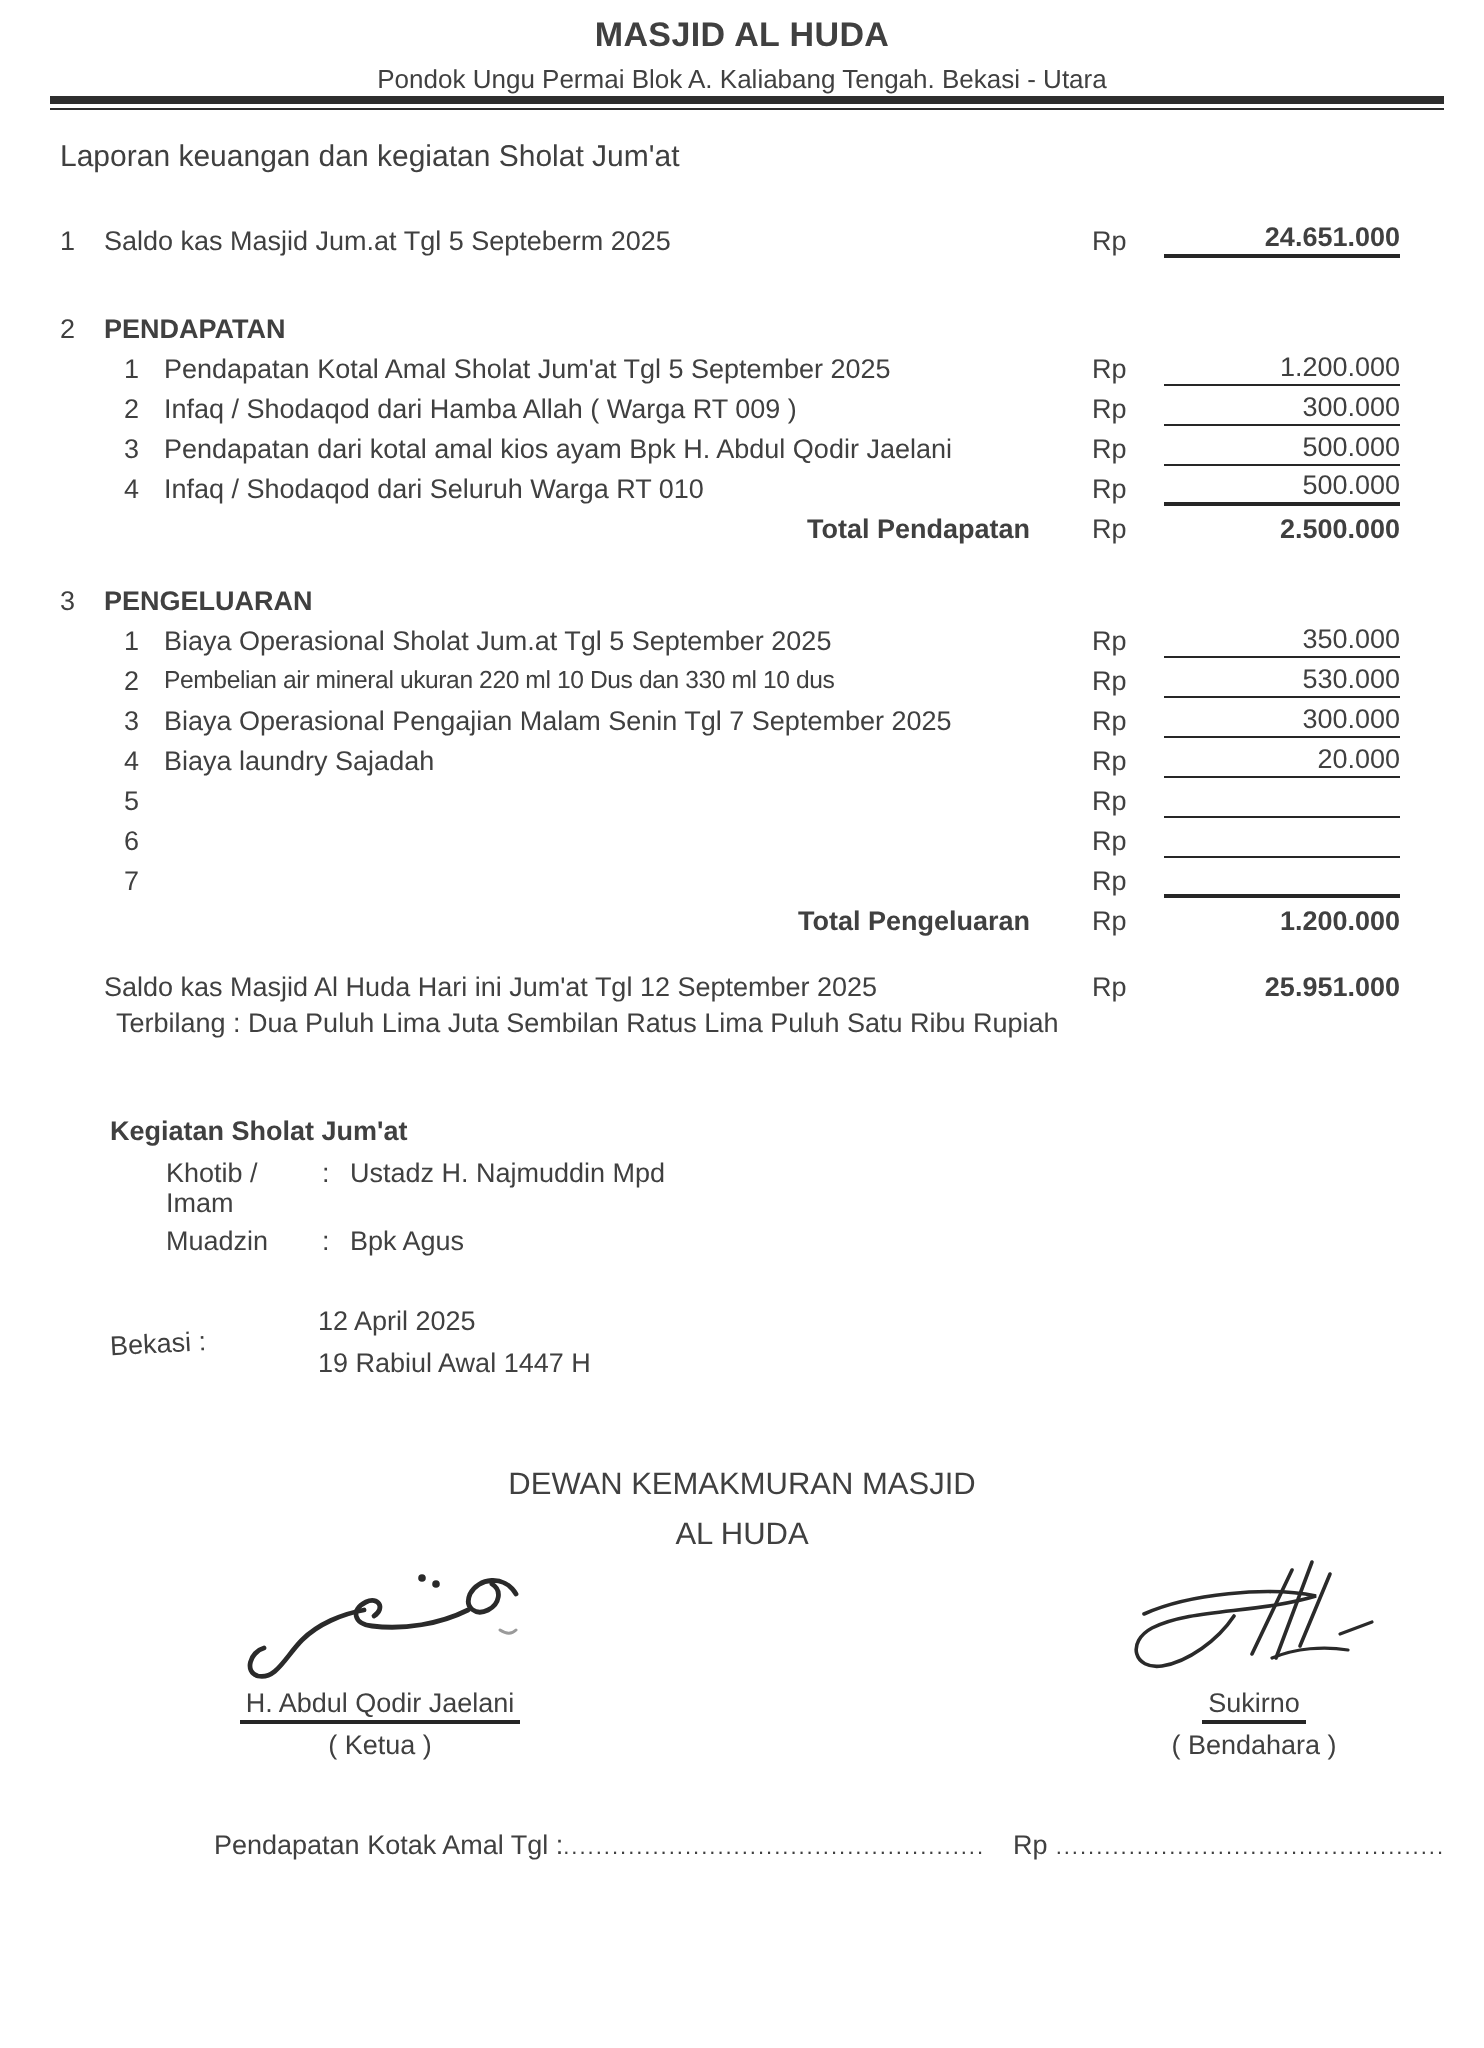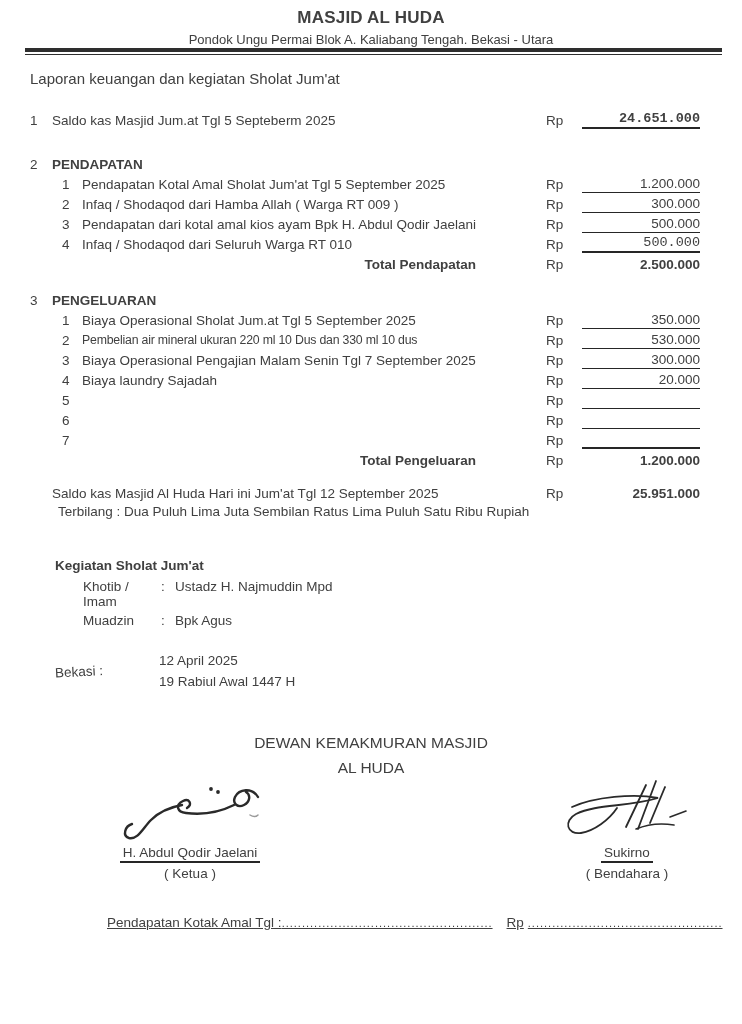--- a/index.html
+++ b/index.html
@@ -19,24 +19,24 @@
   .report-title { position:absolute; top:70px; left:30px; font-size:15px; }
 
   
   .fin { position:absolute; top:110px; left:30px; right:42px; }
   .frow { display:flex; align-items:flex-end; min-height:19px; margin-bottom:1px; font-size:13.5px; line-height:17px; }
   .no { width:22px; flex:0 0 auto; }
   .ind { width:32px; flex:0 0 auto; }
   .no-sub { width:20px; flex:0 0 auto; }
   .desc { flex:1 1 auto; padding-right:20px; }
   .desc.sm { font-size:12.3px; letter-spacing:-.2px; }
-  .total-label { flex:1 1 auto; text-align:right; padding-right:70px; font-weight:700; }
+  .total-label { flex:1 1 auto; text-align:right; padding-right:31px; font-weight:700; }
   .rp { width:36px; flex:0 0 auto; }
   .amt { width:118px; flex:0 0 auto; text-align:right; border-bottom:1.4px solid #262626; }
-  .amt.thick { border-bottom-width:2.6px;font-family:Liberation Mono, monospace; }
+  .amt.thick { border-bottom-width:2.6px; }
   .amt.none { border-bottom:none; }
   .bold { font-weight:700; }
   .gap-lg { height:24px; }
   .gap-md { height:16px; }
   .gap-sm { height:13px; }
   .terbilang { padding-left:28px; font-size:13.5px; margin-top:2px; }
 
   
   .kegiatan { position:absolute; top:558px; left:55px; font-size:13.5px; }
   .kegiatan-title { font-weight:700; margin-bottom:6px; }
@@ -52,21 +52,21 @@
   
   .committee { position:absolute; top:730px; left:0; width:100%; text-align:center; font-size:15.5px; line-height:25px; }
   .signer { position:absolute; text-align:center; }
   .signer.left { top:775px; left:90px; width:200px; }
   .signer.right { top:775px; right:35px; width:160px; }
   .sig-art { height:68px; display:flex; align-items:flex-end; justify-content:center; }
   .sig-name { display:inline-block; font-size:13.5px; border-bottom:2px solid #262626; padding:0 3px 1px; }
   .sig-role { font-size:13.5px; margin-top:3px; }
 
   
-  .footer-line { position:absolute; top:915px; left:107px; font-size:13.5px; white-space:nowrap;text-decoration:underline; }
+  .footer-line { position:absolute; top:915px; left:107px; font-size:13.5px; white-space:nowrap; }
   .dots { font-size:11px; letter-spacing:1px; }
   .footer-rp { padding:0 4px 0 14px; }
 </style>
 </head>
 <body>
 
 <div class="page">
 
   <div class="doc-header">
     <div class="doc-title">MASJID AL HUDA</div>

